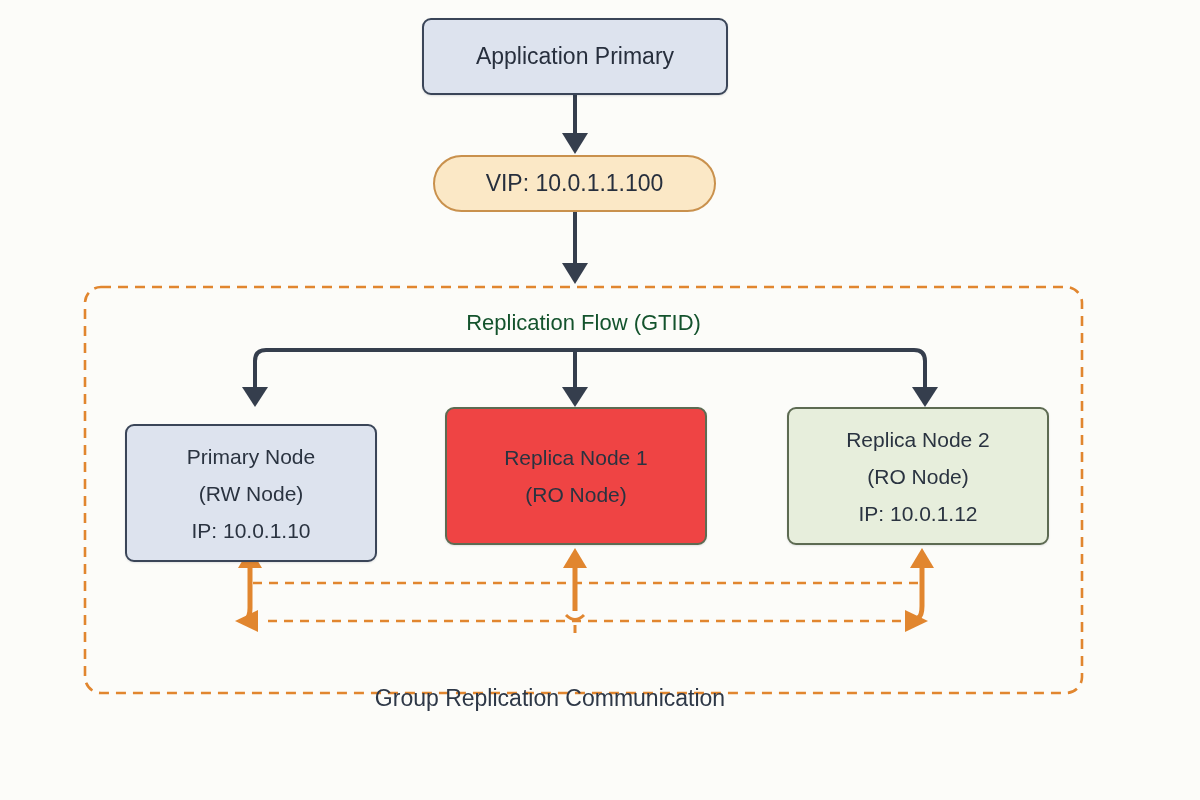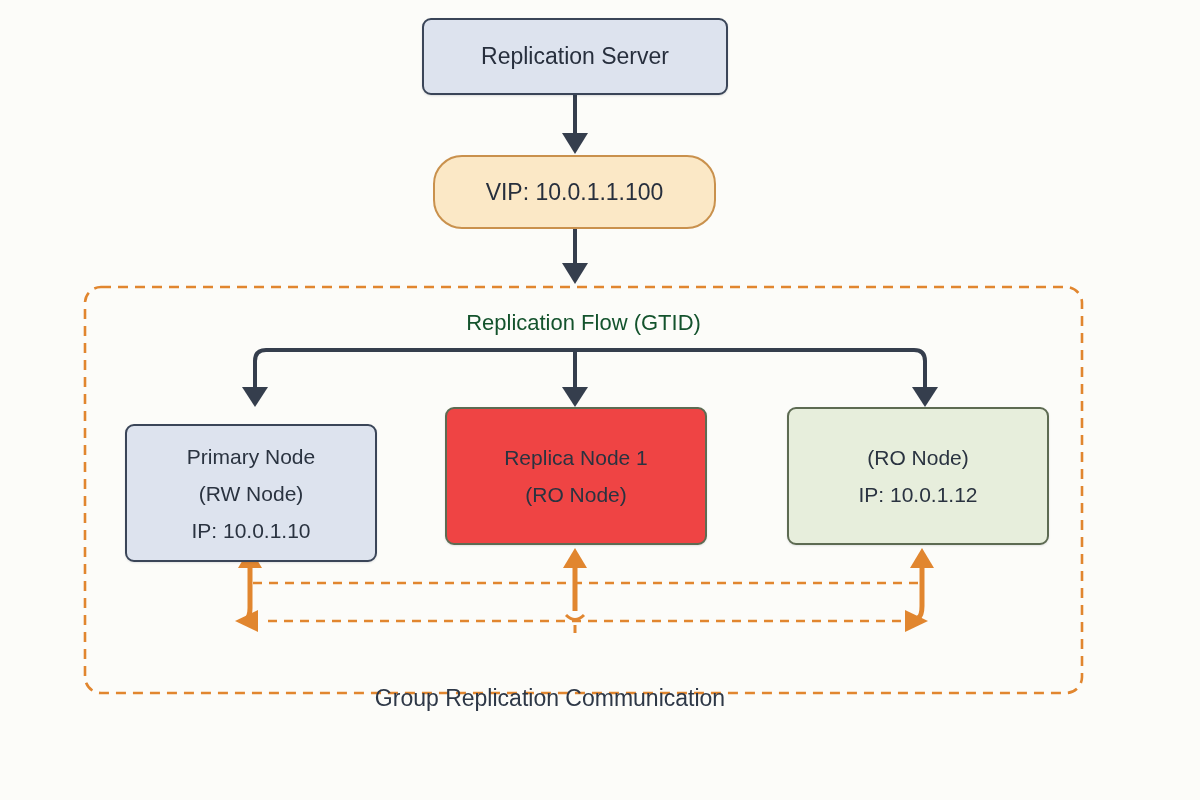--- a/index.html
+++ b/index.html
@@ -41,21 +41,21 @@
     background: #dde3ee;
     border: 2px solid #3a4558;
     border-radius: 9px;
     font-size: 23px;
     font-weight: 500;
     color: #272f3d;
     box-shadow: 0 1px 2px rgba(40,50,70,0.15);
   }
   .vip-pill {
     left: 433px; top: 155px;
-    width: 283px; height: 74px;
+    width: 283px; height: 57px;
     background: #fbe8c6;
     border: 2px solid #c9914d;
     border-radius: 29px;
     font-size: 23px;
     font-weight: 500;
     color: #272f3d;
   }
   .group-title {
     position: absolute;
     left: 85px; top: 310px;
@@ -136,21 +136,21 @@
     <polygon points="563,568 587,568 575,548" fill="#e1862f"></polygon>
     <path d="M566,615 Q575,624 584,615" fill="none" stroke="#e1862f" stroke-width="3"></path>
     <line x1="575" y1="625" x2="575" y2="633" stroke="#e1862f" stroke-width="3"></line>
 
     <path d="M922,564 L922,606 Q922,616 918,618" fill="none" stroke="#e1862f" stroke-width="5"></path>
     <polygon points="910,568 934,568 922,548" fill="#e1862f"></polygon>
     <polygon points="928,621 905,610 905,632" fill="#e1862f"></polygon>
   </svg>
 
   <div class="box app-box">
-    <span>Replication Server</span>
+    <span>Application Primary</span>
   </div>
 
   <div class="box vip-pill">
     <span>VIP: 10.0.1.1.100</span>
   </div>
 
   <div class="group-title">Replication Flow (GTID)</div>
   <div class="group-footer">Group Replication Communication</div>
 
   <div class="box node primary">
@@ -158,17 +158,18 @@
     <div>(RW Node)</div>
     <div>IP: 10.0.1.10</div>
   </div>
 
   <div class="box node replica1">
     <div>Replica Node 1</div>
     <div>(RO Node)</div>
   </div>
 
   <div class="box node replica2">
+    <div>Replica Node 2</div>
     <div>(RO Node)</div>
     <div>IP: 10.0.1.12</div>
   </div>
 
 </div>
 
 </body></html>

